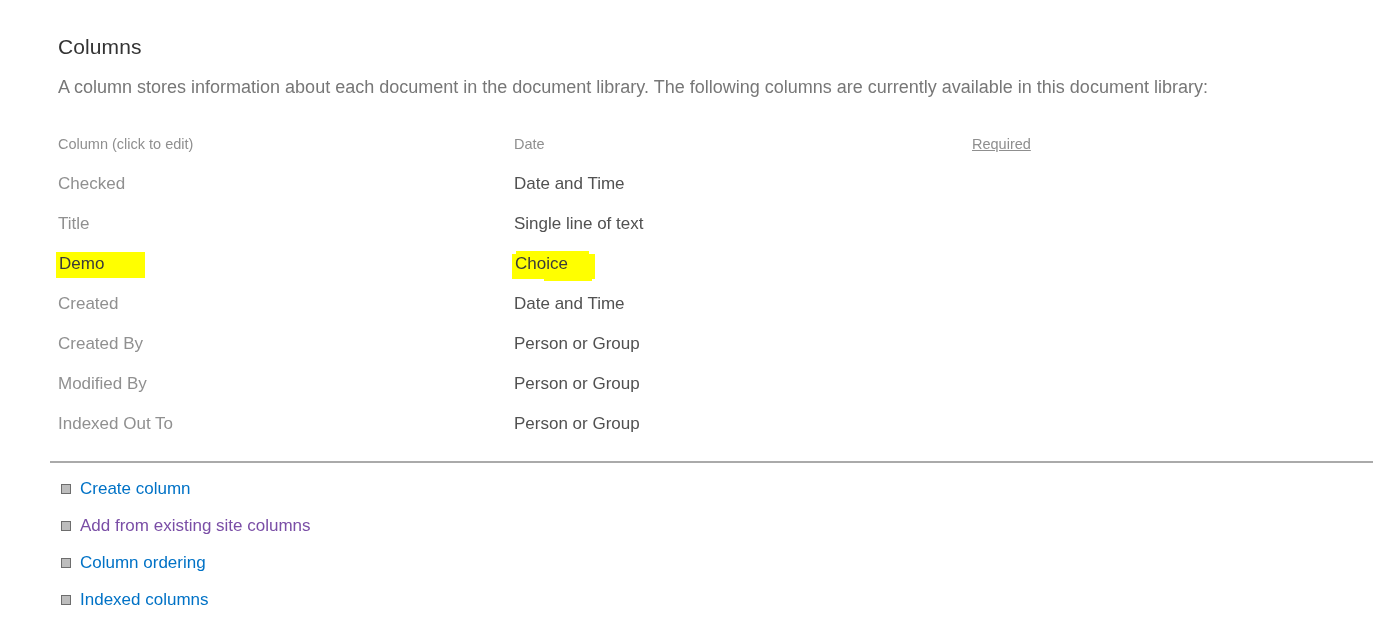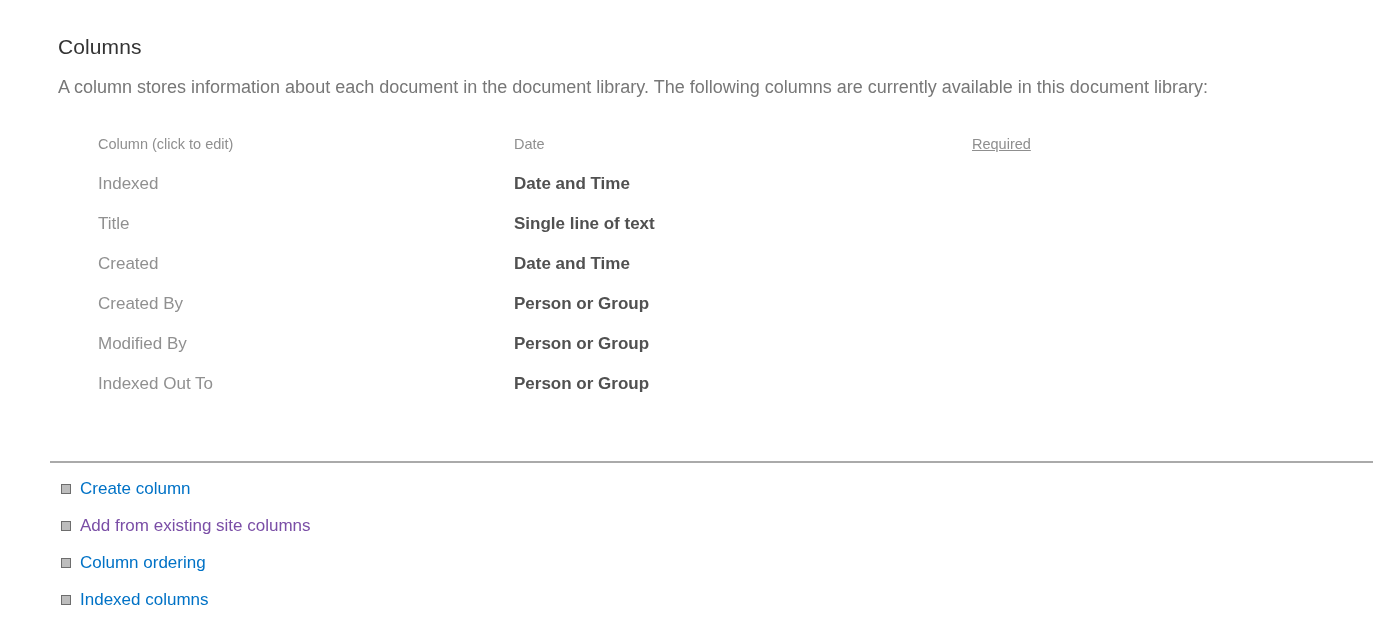--- a/index.html
+++ b/index.html
@@ -62,39 +62,39 @@
     position: relative;
     height: 40px;
   }
   .cell {
     position: absolute;
     top: 0;
     height: 40px;
     line-height: 40px;
     white-space: nowrap;
   }
-  .cell-name  { left: 58px; margin-left: 40px;  }
+  .cell-name  { left: 58px;  }
   .cell-type  { left: 514px; }
   .cell-req   { left: 972px; text-decoration: underline; }
 
   .header-row .cell {
     font-size: 14.5px;
     color: #8f8f8f;
     font-weight: 400;
   }
 
   .data-row .cell-name {
     font-size: 17px;
     color: #909090;
     font-weight: 400;
   }
   .data-row .cell-type {
     font-size: 17px;
     color: #515151;
-    font-weight: 700;
+    font-weight: 400;
   }
   .data-row .cell-req {
     font-size: 17px;
     color: #515151;
   }
 
   
   .hl {
     position: relative;
     display: inline-block;
@@ -196,38 +196,55 @@
   <div class="cols-table">
 
     <div class="col-row header-row">
       <div class="cell cell-name">Column (click to edit)</div>
       <div class="cell cell-type">Date</div>
       <div class="cell cell-req">Required</div>
     </div>
 
     <div class="col-row data-row">
       <div class="cell cell-name">
-        <span>Indexed</span>
+        <span>Checked</span>
       </div>
       <div class="cell cell-type">
         <span>Date and Time</span>
       </div>
       <div class="cell cell-req"></div>
     </div>
 
     <div class="col-row data-row">
       <div class="cell cell-name">
         <span>Title</span>
       </div>
       <div class="cell cell-type">
         <span>Single line of text</span>
       </div>
       <div class="cell cell-req"></div>
     </div>
 
+    <div class="col-row data-row">
+      <div class="cell cell-name">
+        <span class="hl hl-demo">
+          <span class="hl-bg"></span>
+          <span class="hl-txt">Demo</span>
+        </span>
+      </div>
+      <div class="cell cell-type">
+        <span class="hl hl-choice">
+          <span class="hl-bg a"></span>
+          <span class="hl-bg b"></span>
+          <span class="hl-bg c"></span>
+          <span class="hl-txt">Choice</span>
+        </span>
+      </div>
+      <div class="cell cell-req"></div>
+    </div>
 
     <div class="col-row data-row">
       <div class="cell cell-name">
         <span>Created</span>
       </div>
       <div class="cell cell-type">
         <span>Date and Time</span>
       </div>
       <div class="cell cell-req"></div>
     </div>

